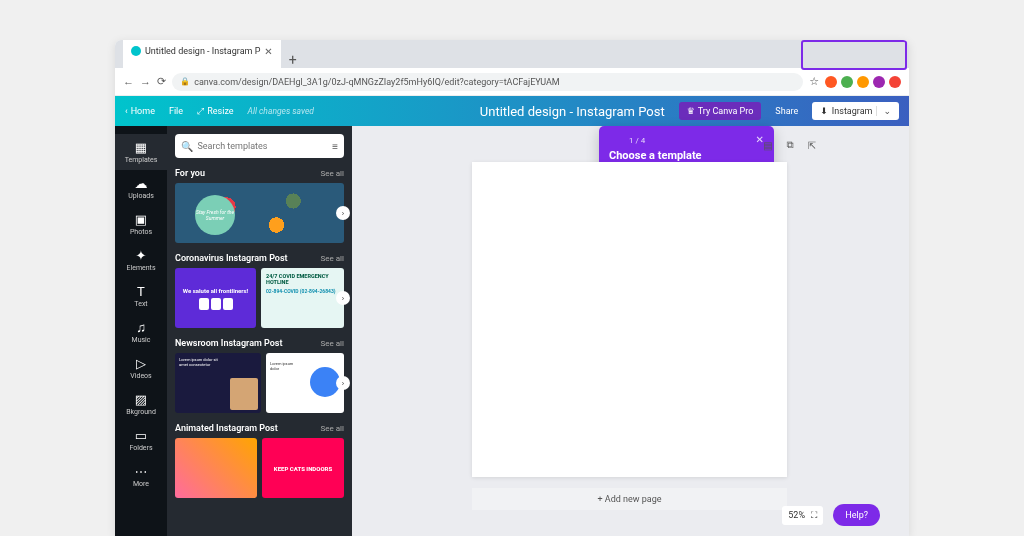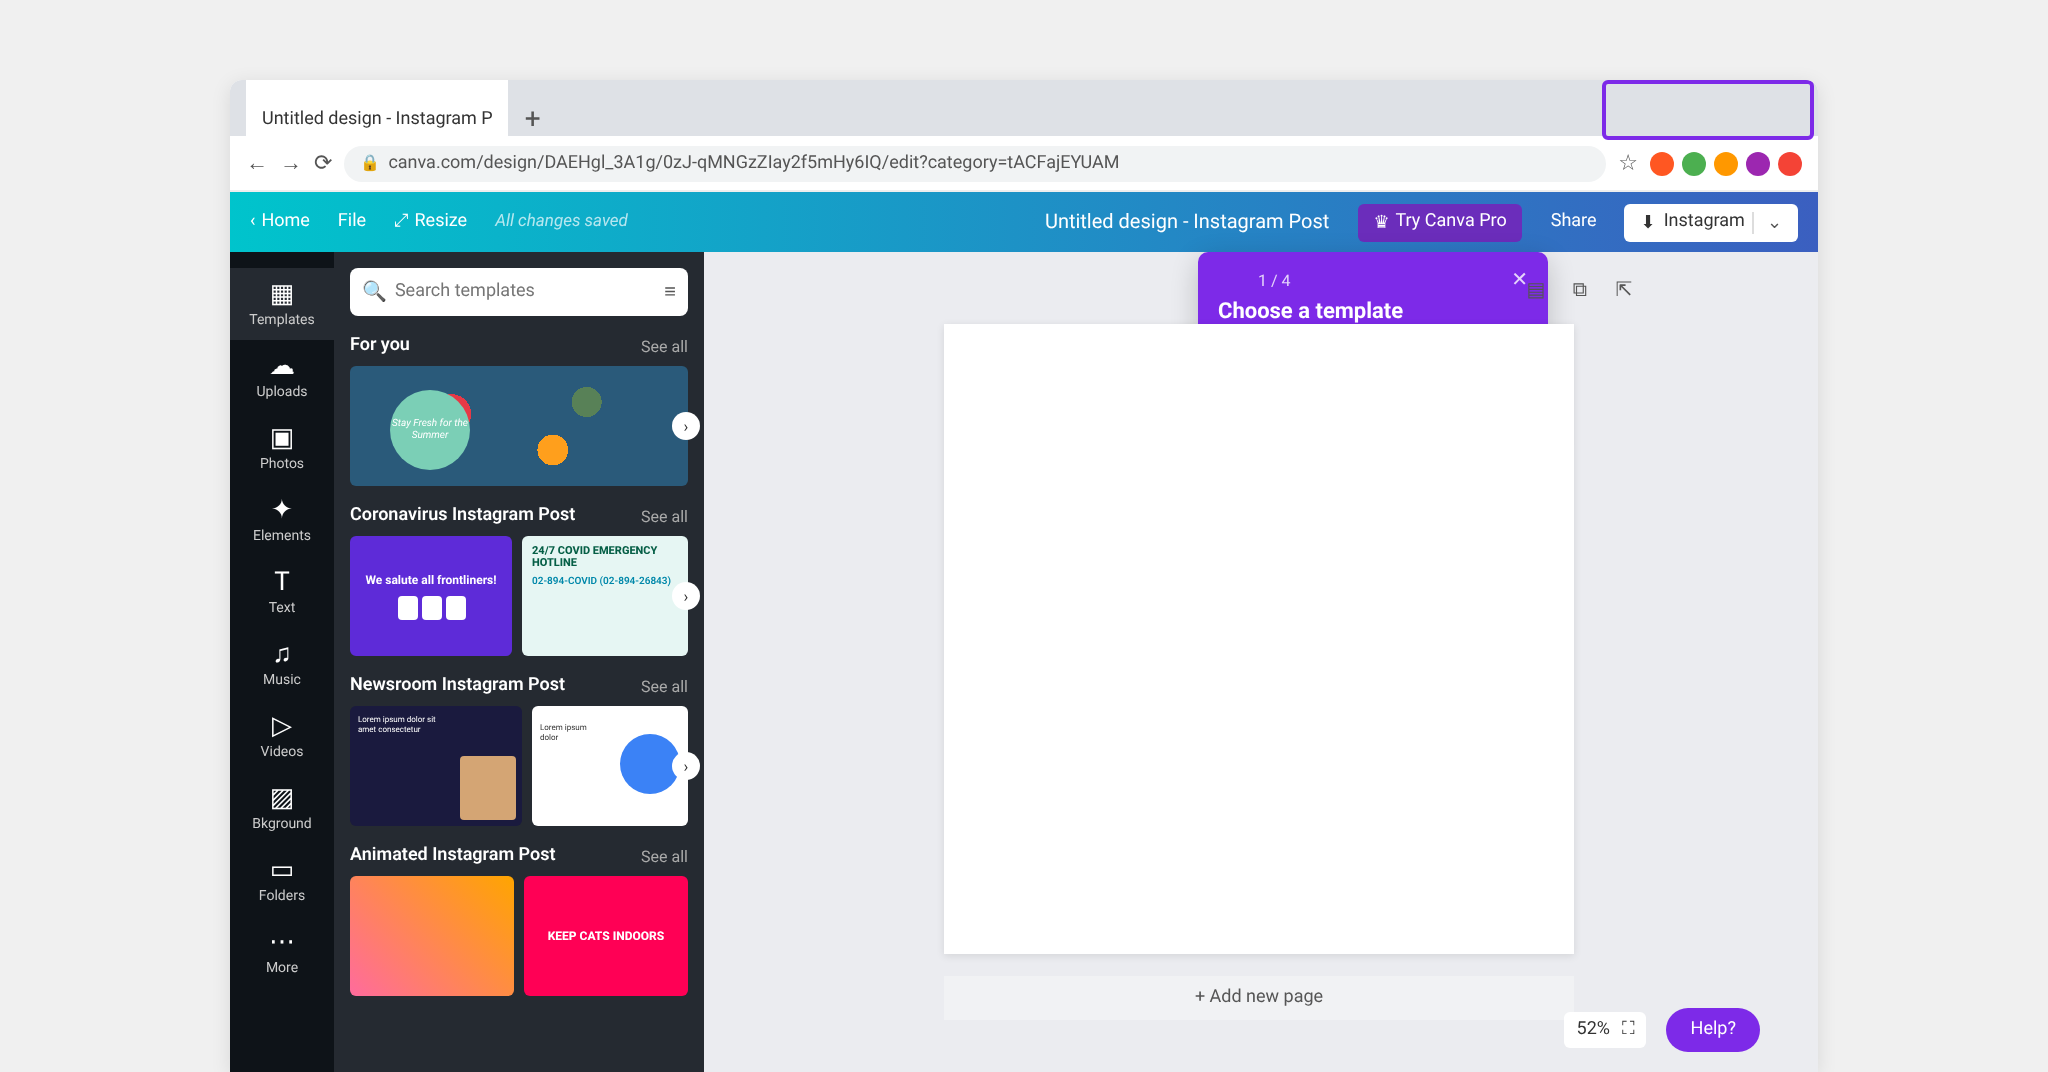--- a/index.html
+++ b/index.html
@@ -1,37 +1,37 @@
 <!DOCTYPE html>
 <html><head>
 <meta charset="utf-8">
 <style>
 * { margin: 0; padding: 0; box-sizing: border-box; font-family: -apple-system, BlinkMacSystemFont, "Segoe UI", Roboto, sans-serif; }
 body { background: #f0f0f0; width: 1024px; height: 536px; overflow: hidden; position: relative; }
 
 .browser-chrome { position: absolute; top: 40px; left: 115px; right: 115px; bottom: 0; background: #fff; border-radius: 6px 6px 0 0; box-shadow: 0 2px 10px rgba(0,0,0,0.1); overflow: hidden; display: flex; flex-direction: column; }
 
 .tab-strip { height: 28px; background: #dee1e6; display: flex; align-items: flex-end; padding: 0 8px; }
-.tab { background: #fff; height: 24px; border-radius: 6px 6px 0 0; padding: 17px 8px; display: flex; align-items: center; font-size: 9px; color: #333; gap: 4px; min-width: 120px; flex-direction: column; }
+.tab { background: #fff; height: 24px; border-radius: 6px 6px 0 0; padding: 17px 8px; display: flex; align-items: center; font-size: 9px; color: #333; gap: 4px; min-width: 120px; }
 .tab-favicon { width: 10px; height: 10px; background: #00c4cc; border-radius: 50%; }
 .tab-close { font-size: 10px; color: #666; margin-left: auto; }
 .new-tab { font-size: 14px; color: #555; padding: 0 8px; }
 
 .url-bar { height: 28px; background: #fff; display: flex; align-items: center; padding: 0 8px; gap: 6px; border-bottom: 1px solid #eee; }
 .nav-icon { font-size: 11px; color: #555; cursor: pointer; }
 .url-input { flex: 1; font-size: 9px; color: #555; padding: 4px 8px; background: #f1f3f4; border-radius: 10px; display: flex; align-items: center; gap: 4px; }
 .url-lock { font-size: 8px; }
 .url-ext { display: flex; gap: 4px; align-items: center; }
 .ext-icon { width: 12px; height: 12px; border-radius: 50%; }
 
 .app-header { height: 30px; background: linear-gradient(90deg, #00c4cc 0%, #3b5fc0 100%); display: flex; align-items: center; padding: 0 10px; gap: 14px; }
 .hdr-btn { font-size: 9px; color: #fff; display: flex; align-items: center; gap: 3px; cursor: pointer; }
 .hdr-muted { font-size: 8.5px; color: rgba(255,255,255,0.7); font-style: italic; }
 .hdr-spacer { flex: 1; }
-.hdr-title { font-size: 10px; color: #fff; padding-left: 34px; }
+.hdr-title { font-size: 13px; color: #fff; padding-left: 34px; }
 .try-pro { background: #6b2dbb; padding: 4px 8px; border-radius: 3px; font-size: 9px; color: #fff; display: flex; align-items: center; gap: 3px; }
 .download-btn { background: #fff; color: #333; padding: 4px 8px; border-radius: 3px; font-size: 9px; display: flex; align-items: center; gap: 4px; }
 .dl-caret { border-left: 1px solid #ddd; padding-left: 6px; color: #555; }
 
 .app-body { flex: 1; display: flex; position: relative; }
 
 .icon-rail { width: 52px; background: #0e1318; display: flex; flex-direction: column; padding-top: 8px; }
 .rail-item { display: flex; flex-direction: column; align-items: center; gap: 2px; padding: 6px 0; cursor: pointer; }
 .rail-item.active { background: #252a31; }
 .rail-icon { color: #fff; font-size: 13px; height: 14px; display: flex; align-items: center; justify-content: center; }

